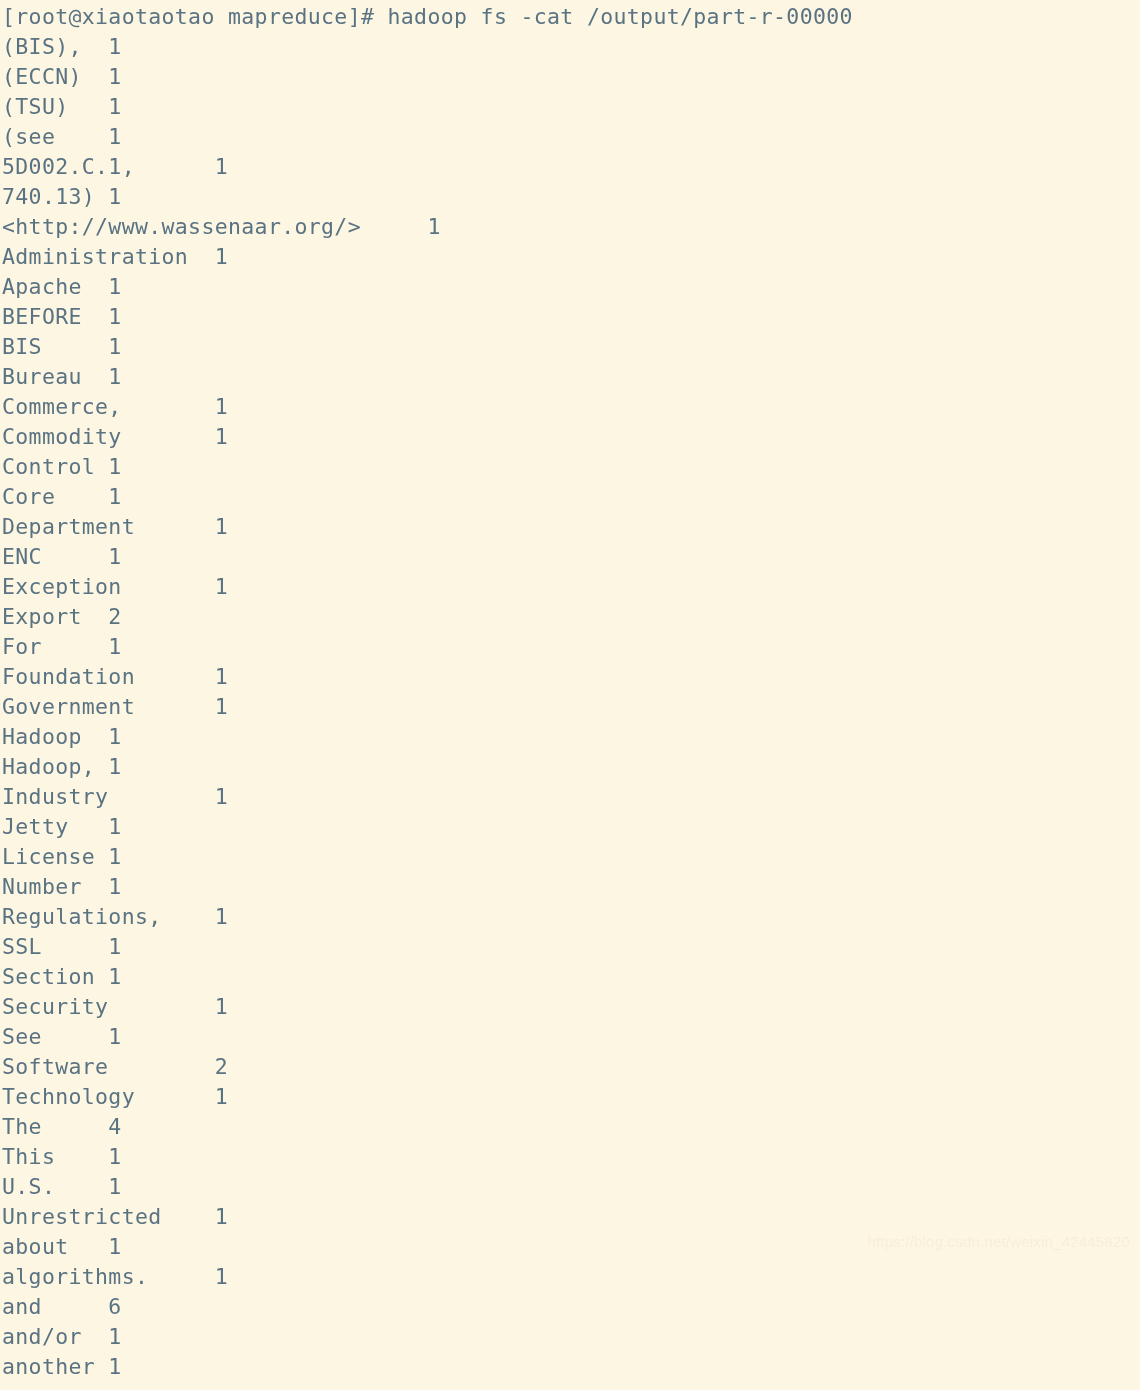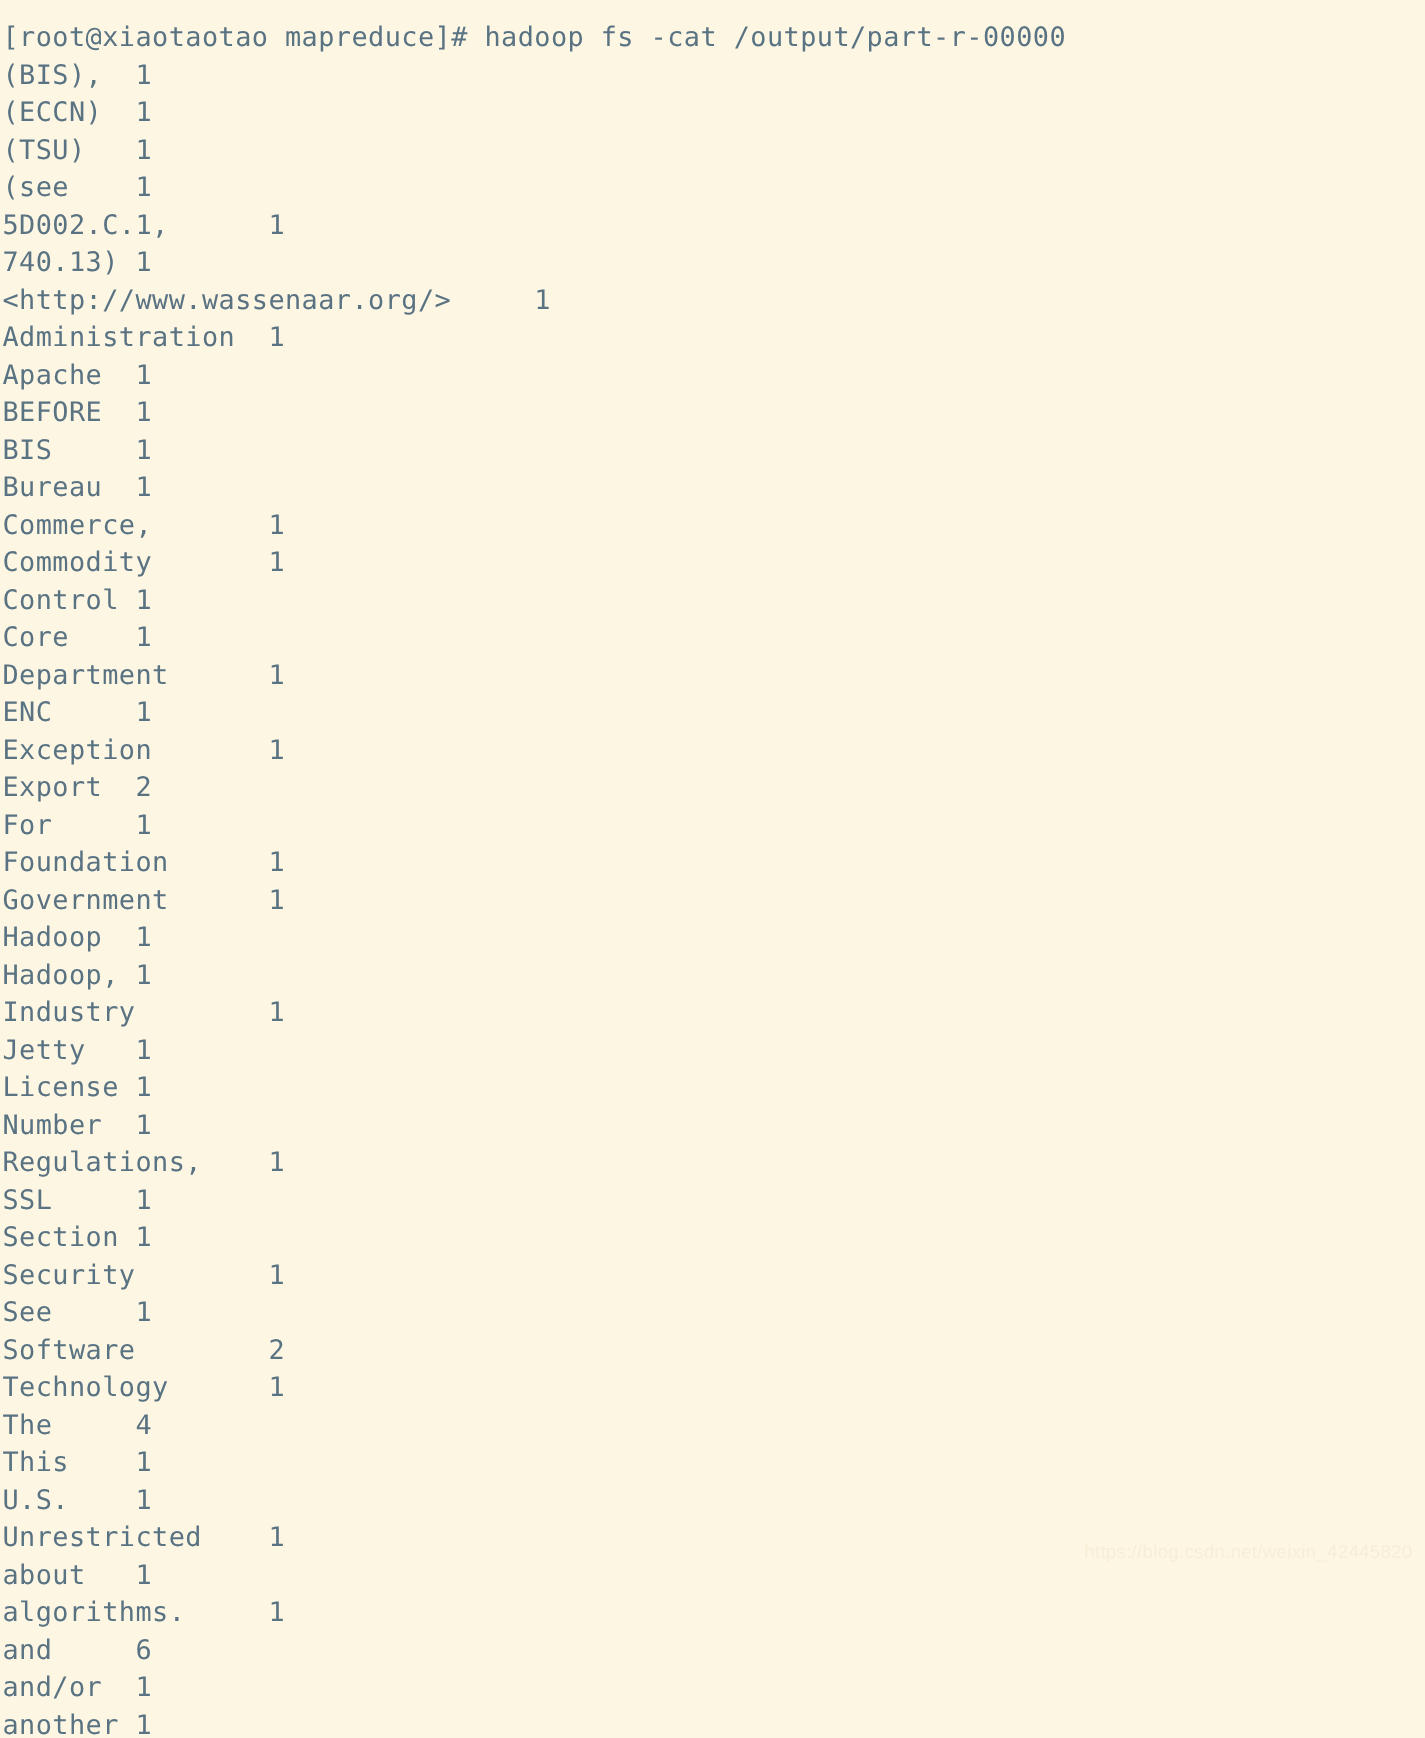--- a/index.html
+++ b/index.html
@@ -13,21 +13,21 @@
     background: #fdf6e3;
     overflow: hidden;
     font-family: "DejaVu Sans Mono", "Liberation Mono", monospace;
   }
   #terminal {
     position: relative;
     width: 1140px;
     height: 1256px;
     background: #fdf6e3;
     box-sizing: border-box;
-    padding: 16px 0 0 2px;
+    padding: 2px 0 0 2px;
   }
   #screen {
     margin: 0;
     padding: 0;
     font-family: "DejaVu Sans Mono", "Liberation Mono", monospace;
     font-size: 21.5px;
     line-height: 30px;
     color: #5a7383;
     white-space: pre;
     tab-size: 8;

